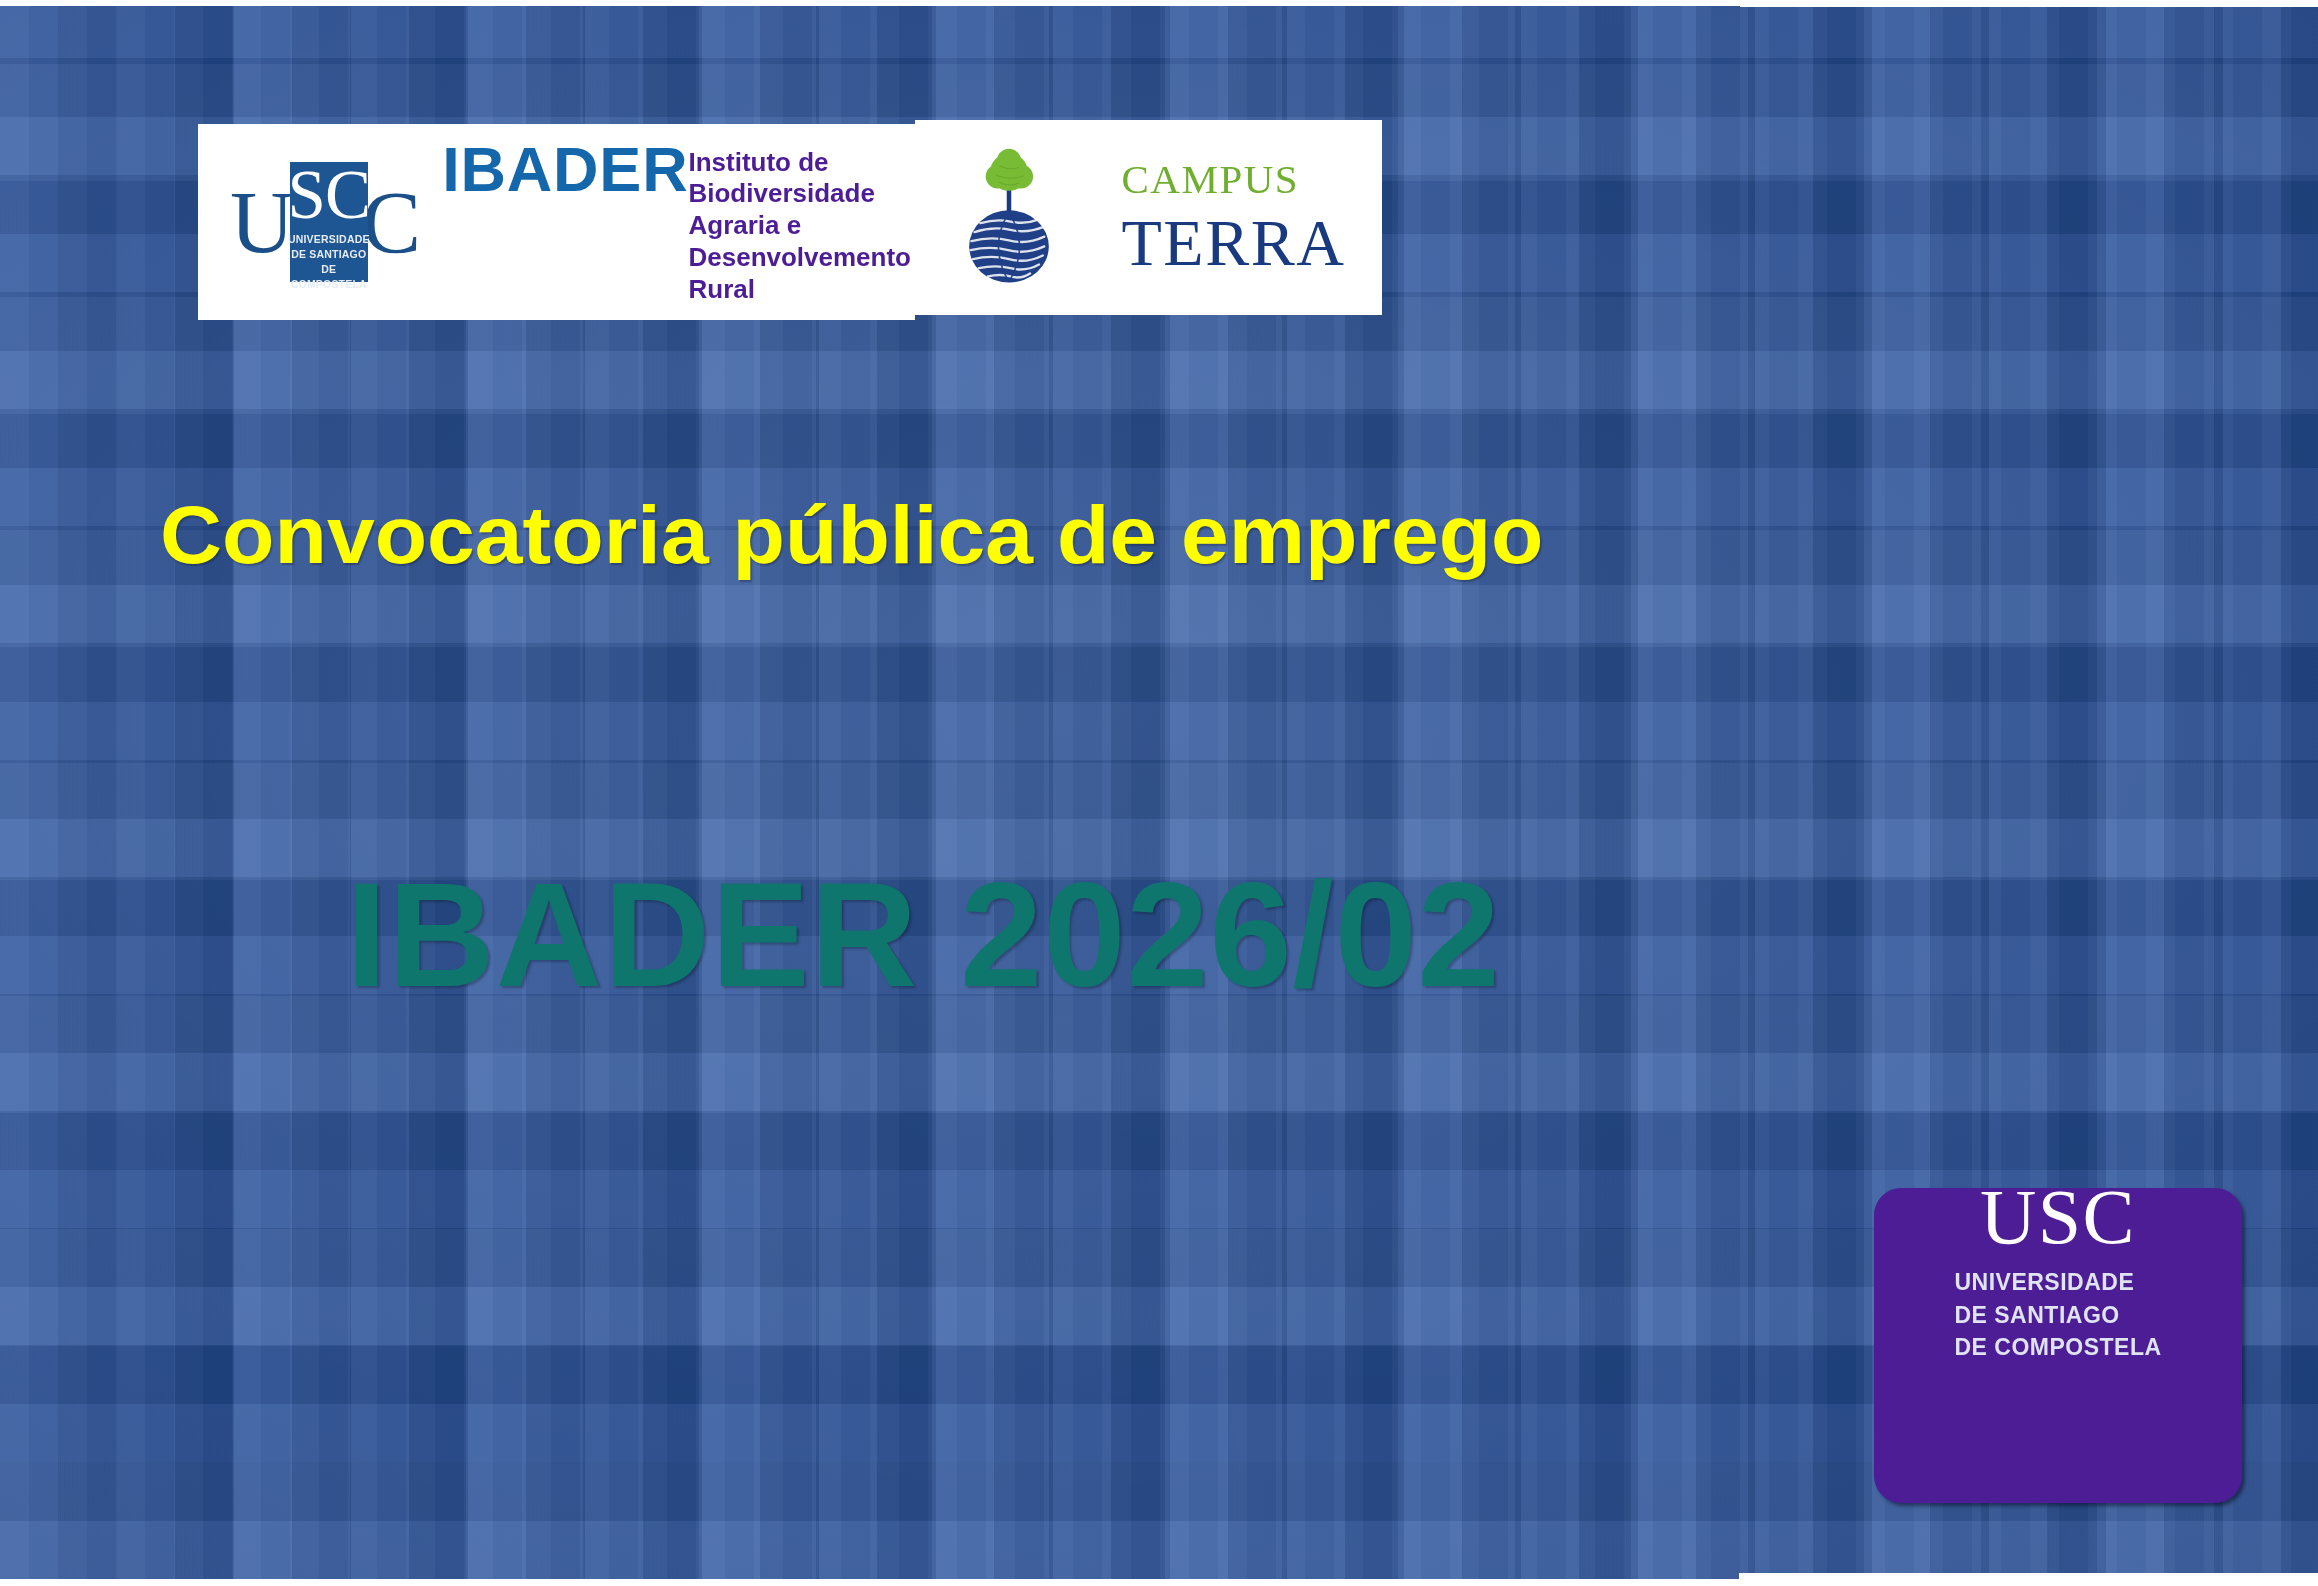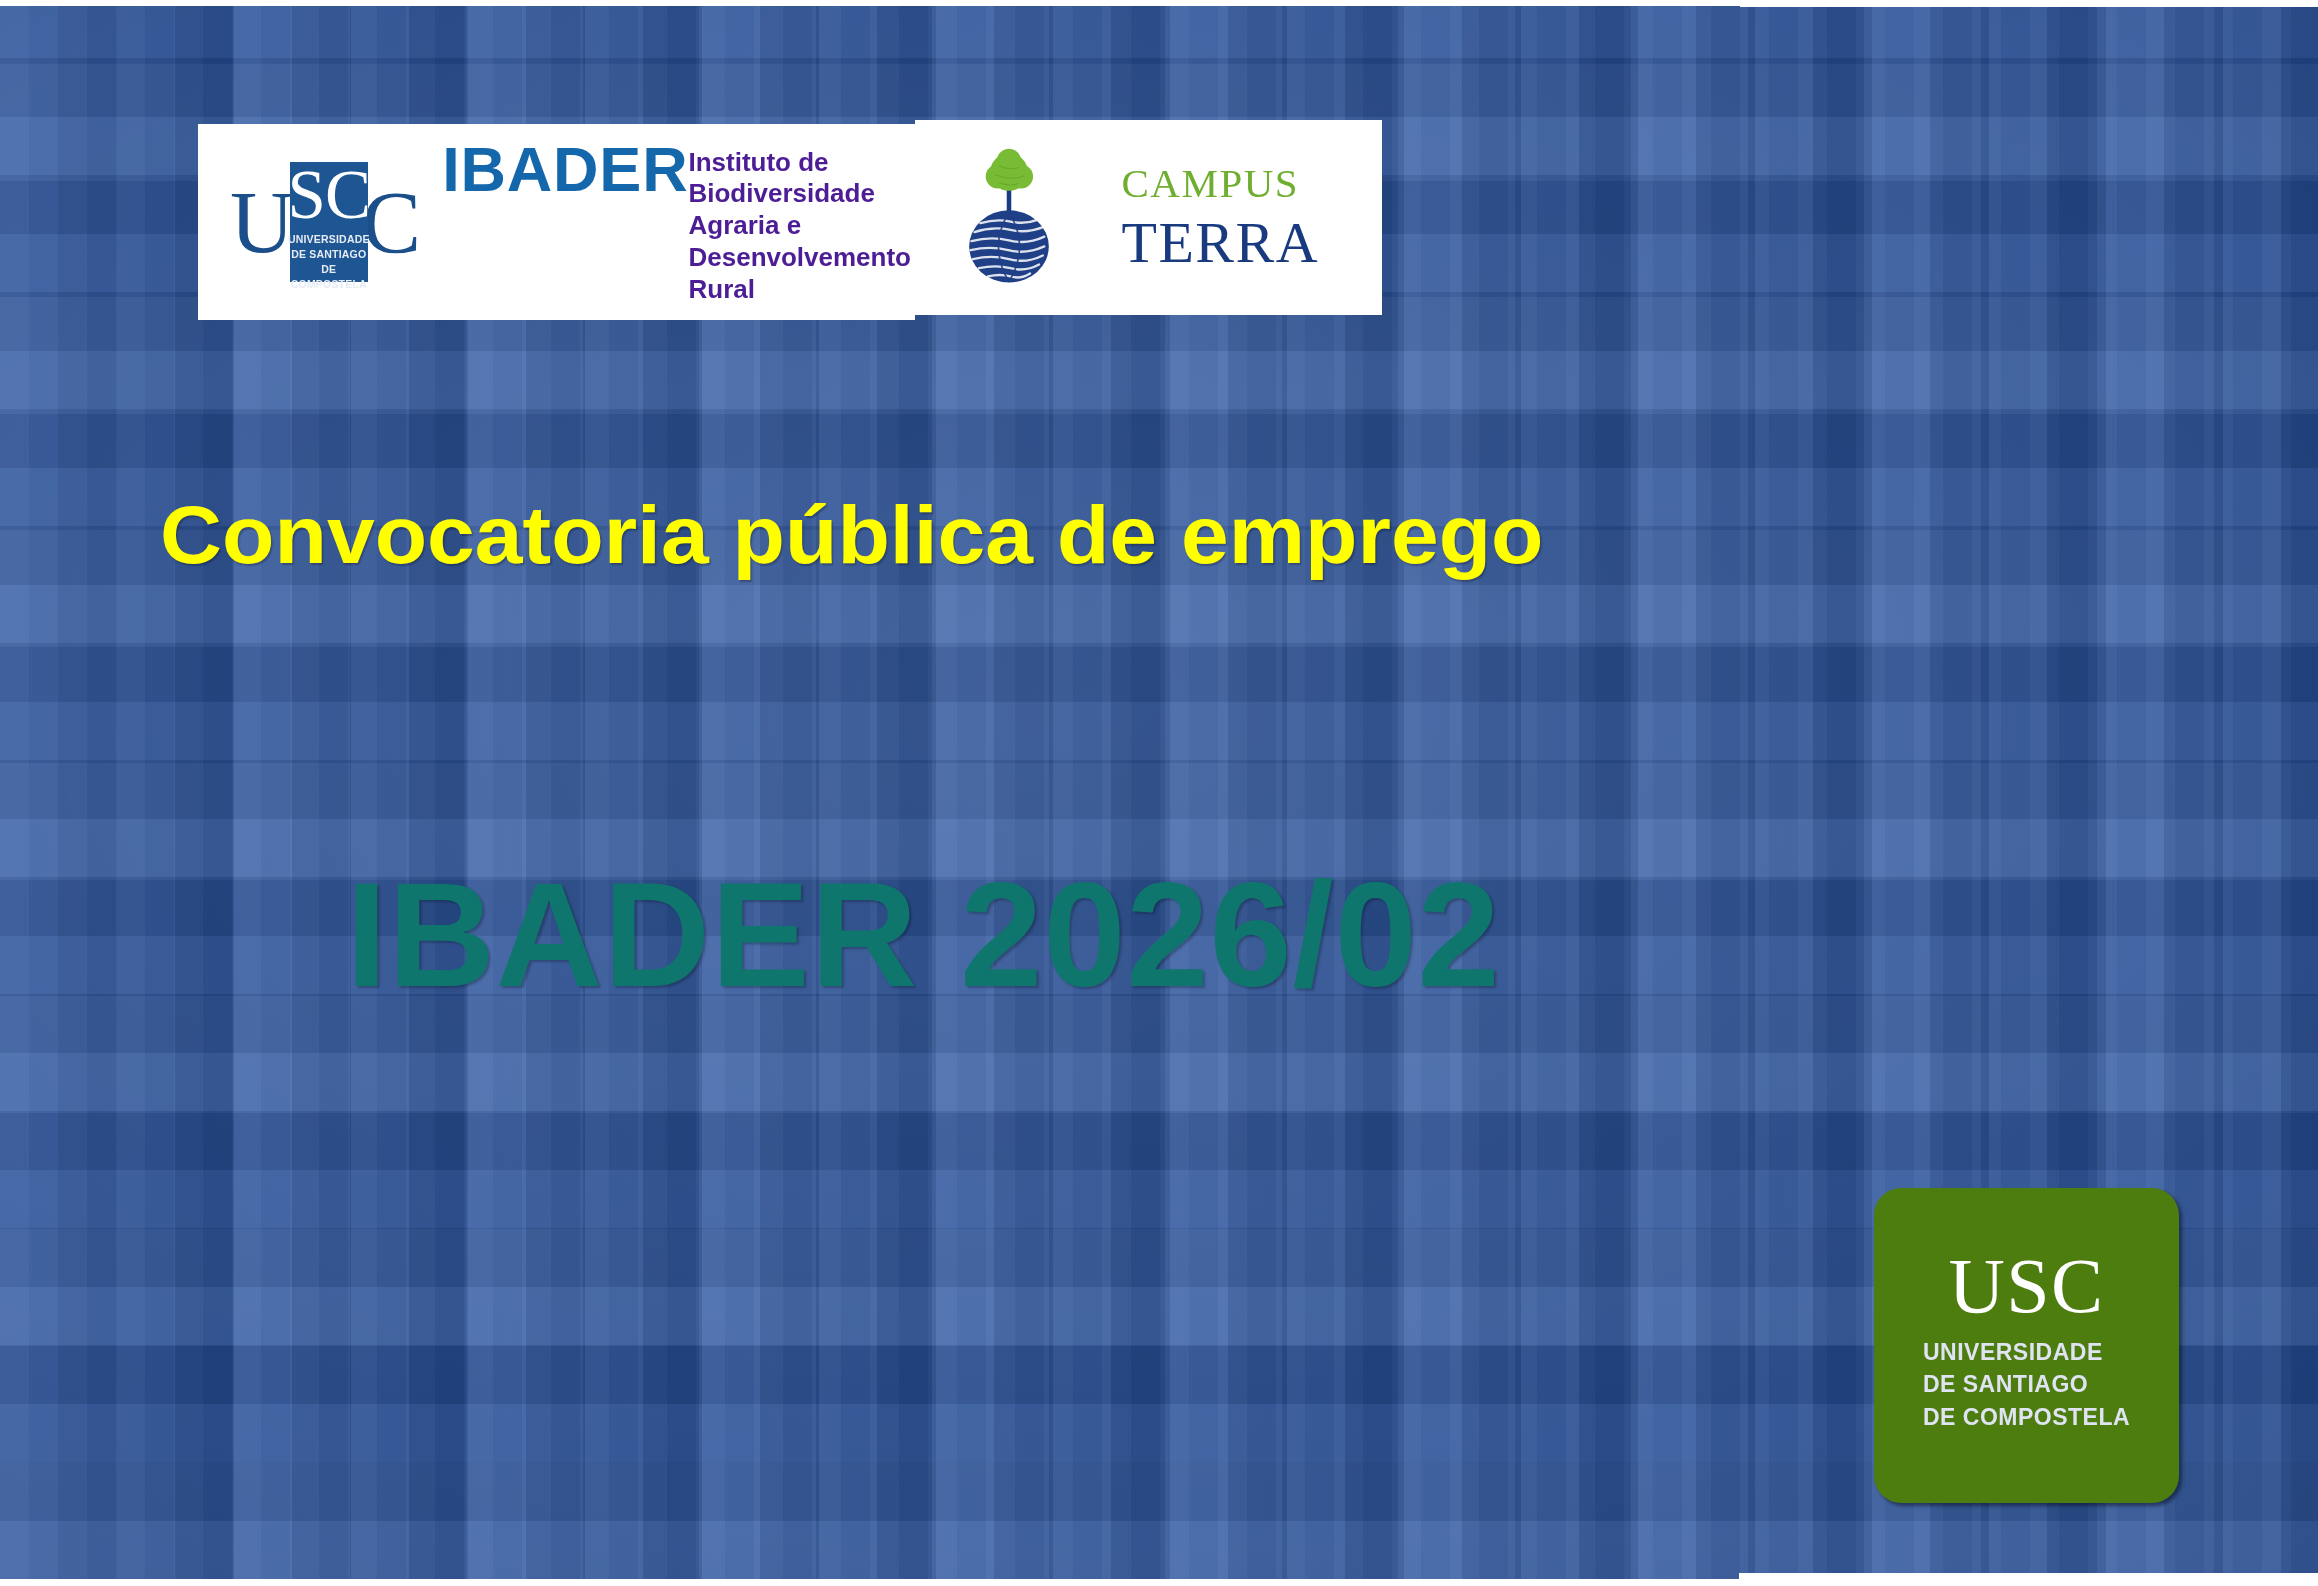--- a/index.html
+++ b/index.html
@@ -213,21 +213,21 @@
   }
   .ct-campus {
     font-family: "Liberation Serif", serif;
     font-size: 41px;
     line-height: 1.0;
     color: #6fae2f;
     letter-spacing: 1.5px;
   }
   .ct-terra {
     font-family: "Liberation Serif", serif;
-    font-size: 58px;
+    font-size: 66px;
     line-height: 0.98;
     color: #1a3a80;
     letter-spacing: 1.5px;
     margin-top: 11px;
   }
 
   
   .headline {
     position: absolute;
     left: 160px;
@@ -256,29 +256,28 @@
     white-space: nowrap;
     text-shadow: 2.3px 2.3px 2.3px rgba(0,0,10,0.25);
     margin-left: 39px;
   }
 
   
   .usc-badge {
     position: absolute;
     left: 1874px;
     top: 1188px;
-    width: 305px;
+    width: 368px;
     height: 315px;
-    background: #4d7c0f;
+    background: #4c1d95;
     border-radius: 27px;
     box-shadow: 3px 3px 3.8px rgba(0,0,20,0.45);
     display: flex;
     flex-direction: column;
     align-items: center;
-    justify-content: center;
     box-sizing: border-box;
   }
   .usc-badge-usc {
     font-family: "Liberation Serif", serif;
     font-size: 78px;
     line-height: 1.0;
     color: #ffffff;
     letter-spacing: 1.5px;
     margin-top: -10.5px;
   }

